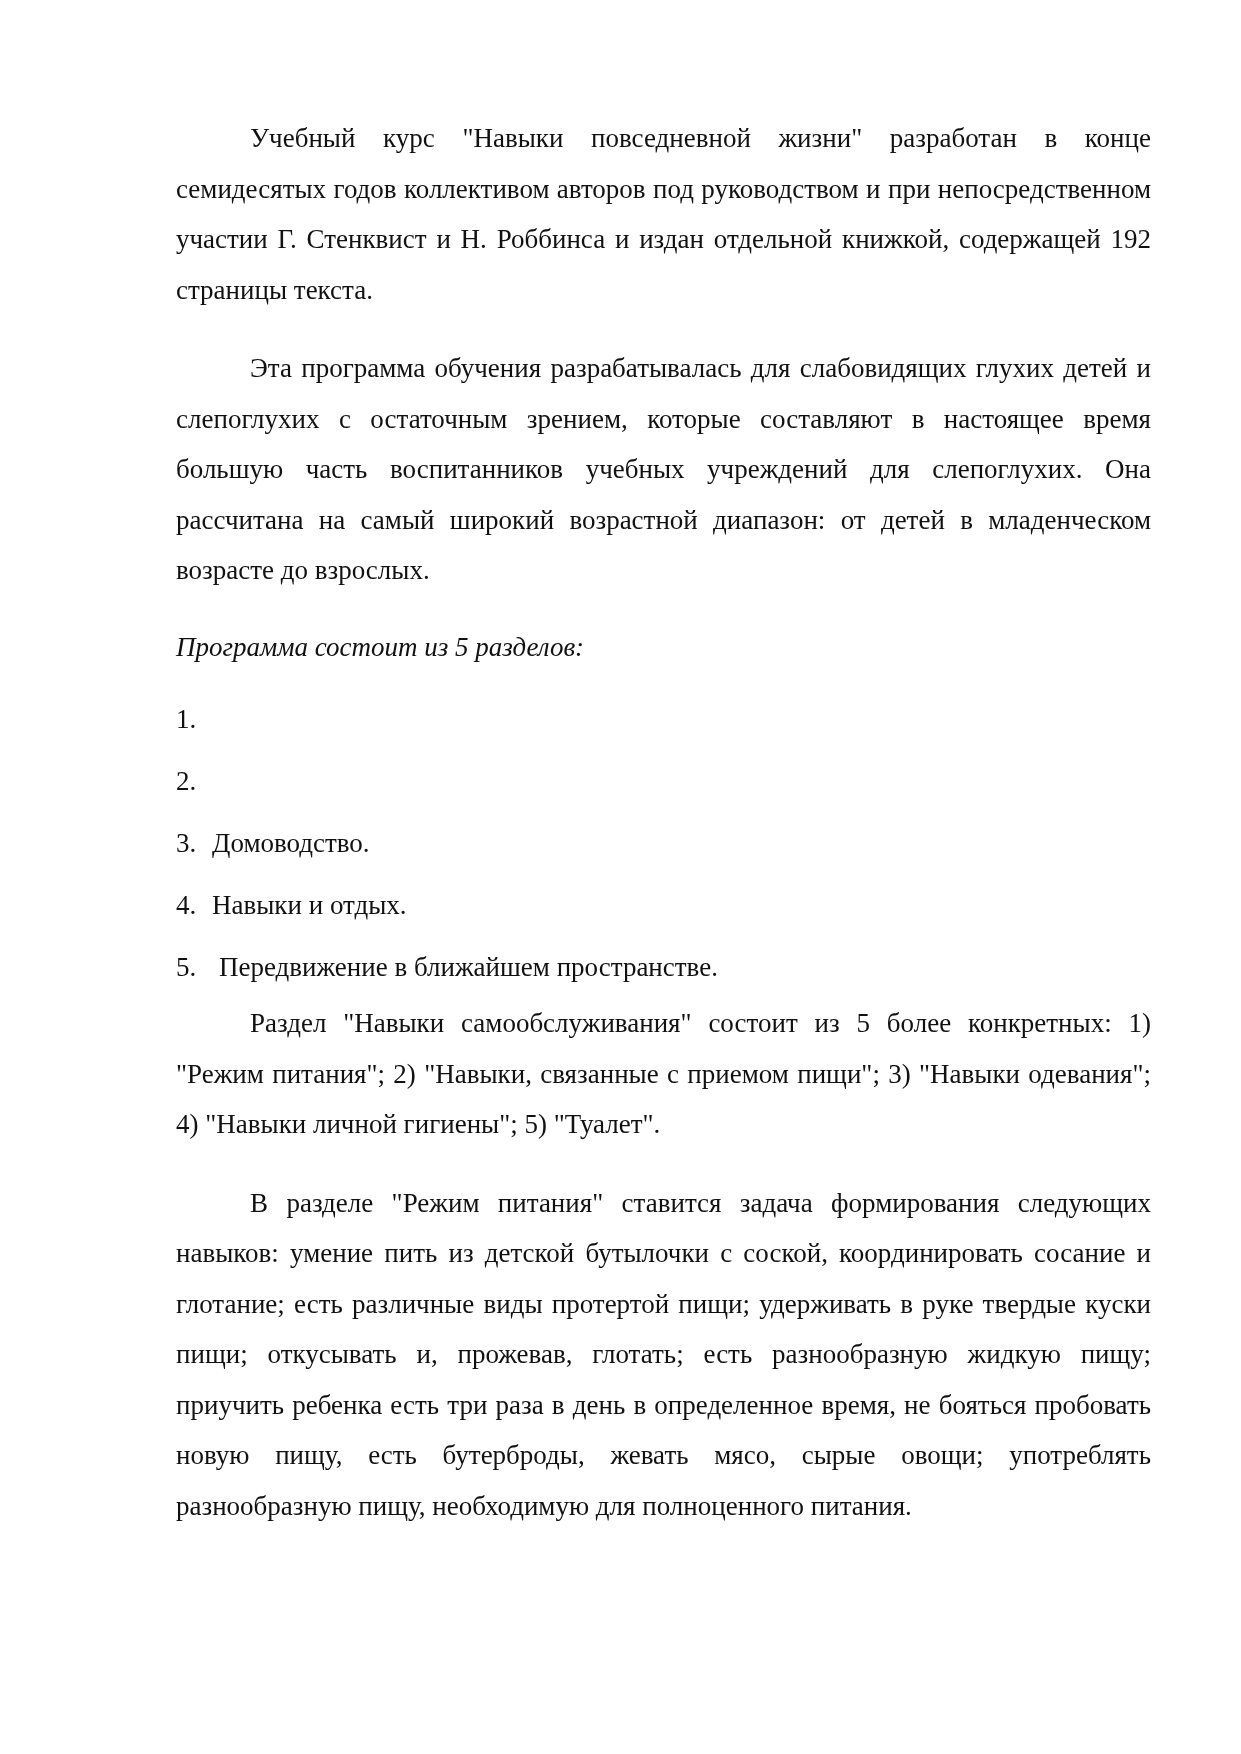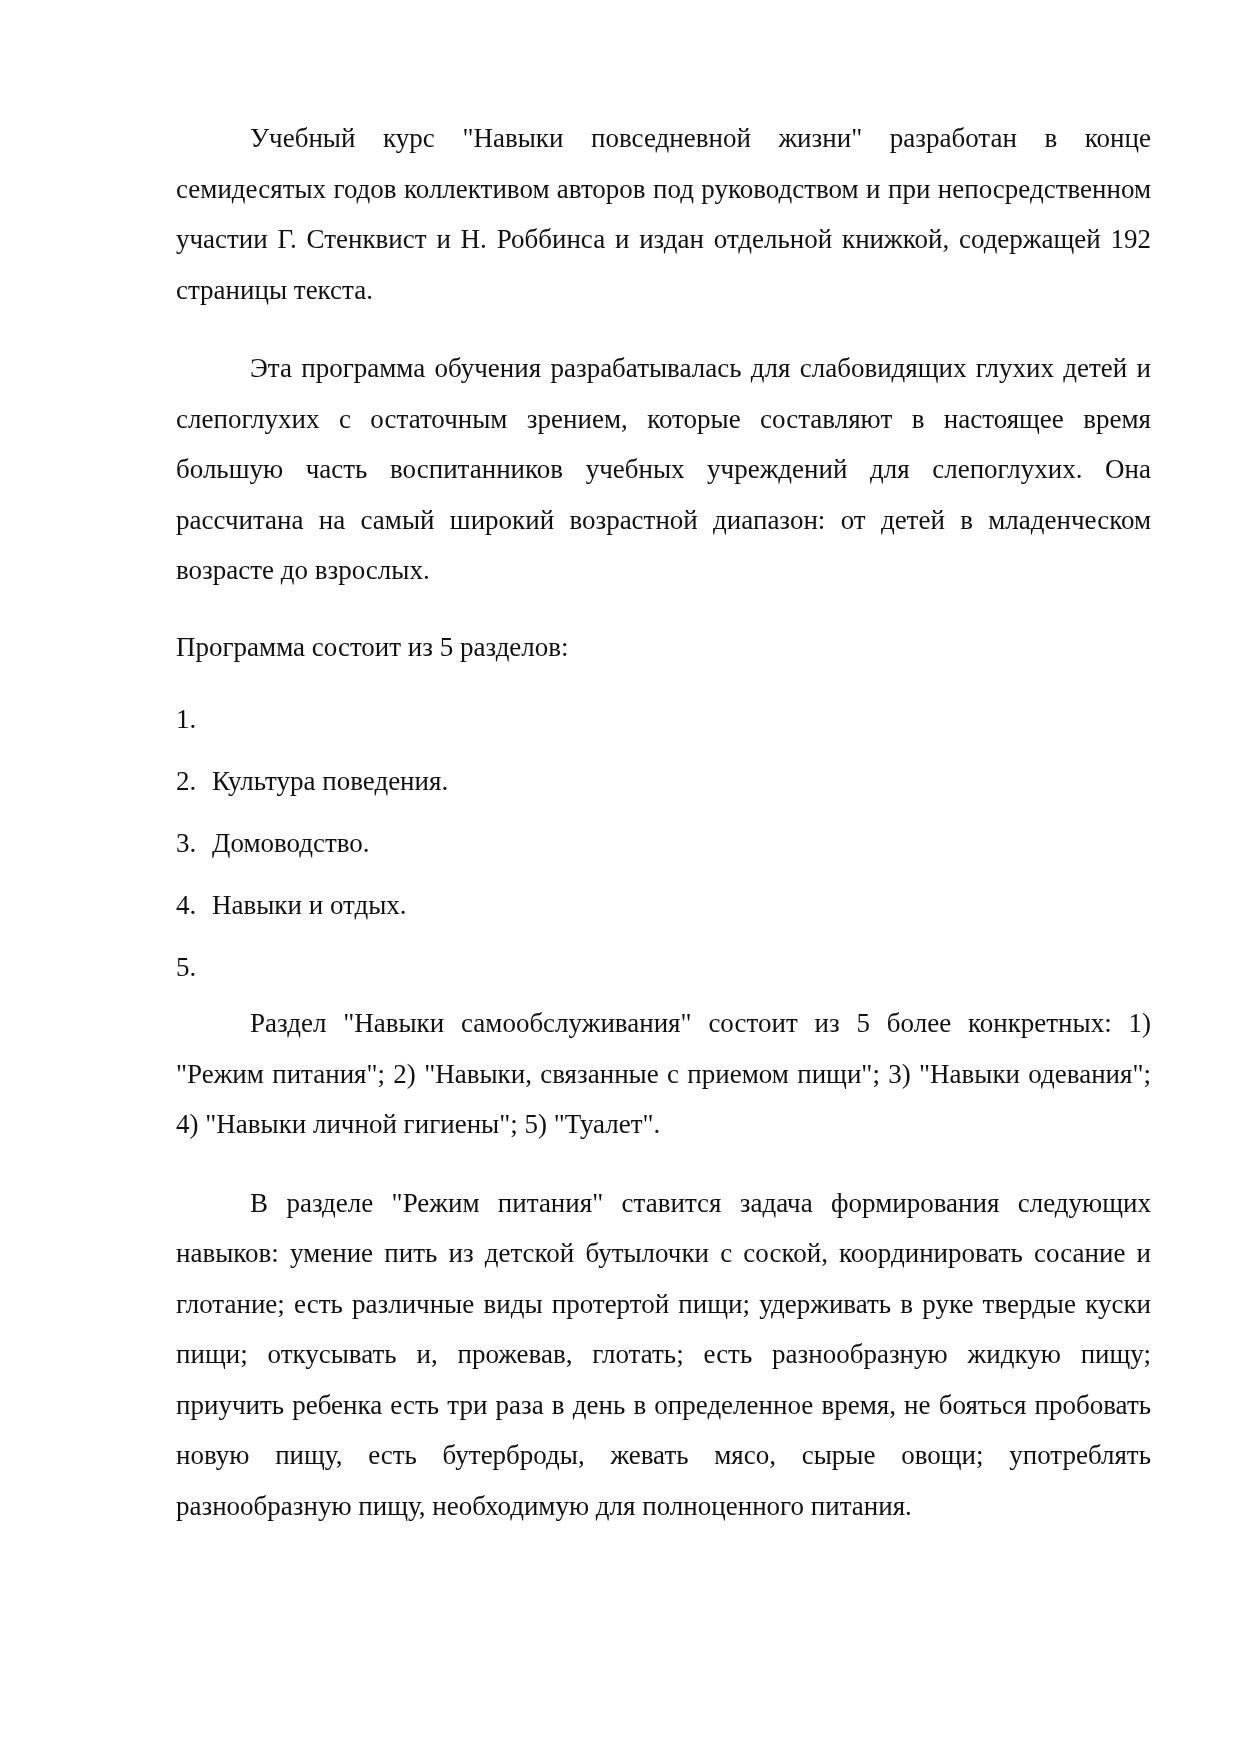--- a/index.html
+++ b/index.html
@@ -8,21 +8,21 @@
       font-family: "Liberation Serif", serif; color: #111111;
     }
     .page { position: absolute; left: 0; top: 0; width: 1241px; height: 1754px; background: #fff; }
     .content {
       position: absolute; left: 176px; top: 113px; width: 975px;
       font-size: 27px; line-height: 50.5px;
     }
     p { margin: 0; text-align: justify; text-align-last: left; }
     .indent { text-indent: 74px; }
     .gap-lg { margin-top: 28px; }
-    .plain { margin-top: 26px; }
+    .plain { margin-top: 26px; font-style: italic; }
     ol { list-style: none; margin: 0; padding: 0; }
     ol li { display: flex; margin-top: 12px; line-height: 50px; }
     ol li:first-child { margin-top: 22px; }
     .num { width: 36px; flex: 0 0 auto; }
     .num.wide { width: 43px; }
     .list-after { margin-top: 6px; }
   </style>
 </head>
 <body>
 
@@ -31,31 +31,31 @@
     <p class="indent">Учебный курс "Навыки повседневной жизни" разработан в конце семидесятых годов коллективом авторов под руководством и при непосредственном участии Г. Стенквист и Н. Роббинса и издан отдельной книжкой, содержащей 192 страницы текста.</p>
     <p class="indent gap-lg">Эта программа обучения разрабатывалась для слабовидящих глухих детей и слепоглухих с остаточным зрением, которые составляют в настоящее время большую часть воспитанников учебных учреждений для слепоглухих. Она рассчитана на самый широкий возрастной диапазон: от детей в младенческом возрасте до взрослых.</p>
     <p class="plain">Программа состоит из 5 разделов:</p>
 
     <ol>
       <li>
         <span class="num">1.</span>
       </li>
       <li>
         <span class="num">2.</span>
-        <span>Культура поведения.</span>
       </li>
       <li>
         <span class="num">3.</span>
         <span>Домоводство.</span>
       </li>
       <li>
         <span class="num">4.</span>
         <span>Навыки и отдых.</span>
       </li>
       <li>
         <span class="num wide">5.</span>
+        <span>Передвижение в ближайшем пространстве.</span>
       </li>
     </ol>
 
     <p class="indent list-after">Раздел "Навыки самообслуживания" состоит из 5 более конкретных: 1) "Режим питания"; 2) "Навыки, связанные с приемом пищи"; 3) "Навыки одевания"; 4) "Навыки личной гигиены"; 5) "Туалет".</p>
     <p class="indent gap-lg">В разделе "Режим питания" ставится  задача  формирования следующих  навыков: умение пить из детской бутылочки с соской, координировать сосание и глотание; есть различные виды протертой пищи; удерживать в руке твердые куски пищи; откусывать и, прожевав, глотать; есть разнообразную жидкую пищу; приучить ребенка есть три раза в день в определенное время, не бояться пробовать новую пищу, есть бутерброды, жевать мясо, сырые овощи; употреблять разнообразную пищу, необходимую для полноценного питания.</p>
   </div>
 </div>
 
 </body></html>

